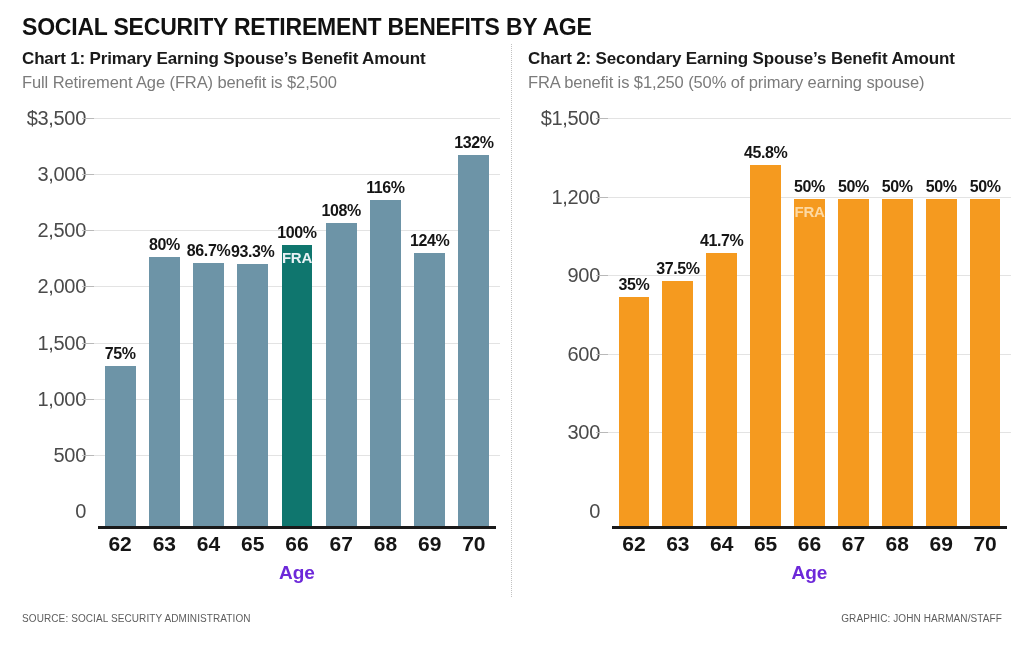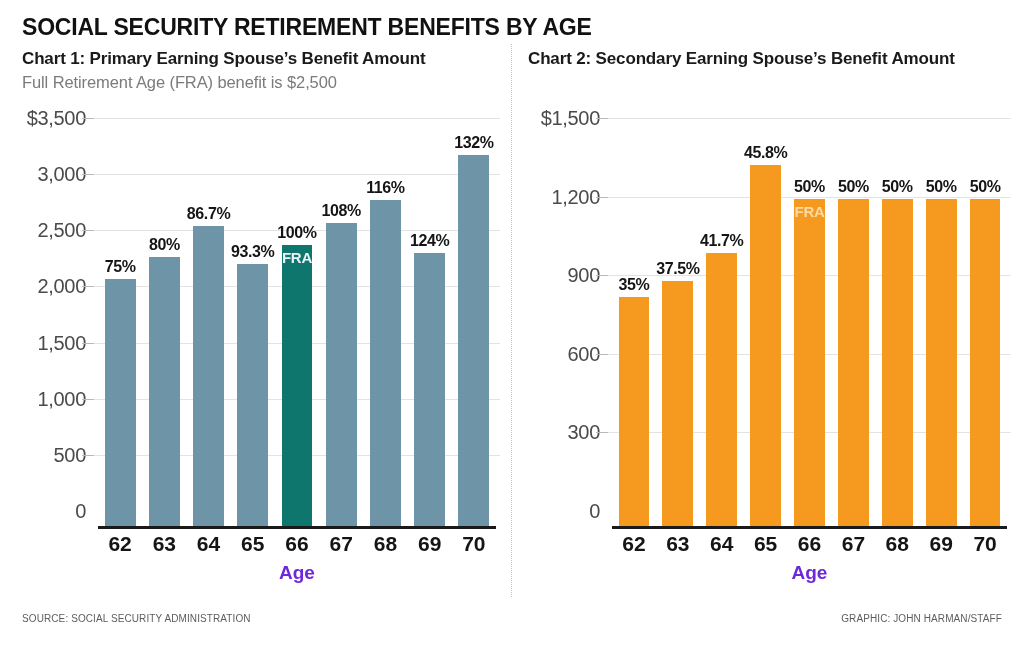--- a/index.html
+++ b/index.html
@@ -144,20 +144,21 @@
 
   <div class="main-title">SOCIAL SECURITY RETIREMENT BENEFITS BY AGE</div>
 
   <div class="chart-head left">
     <div class="chart-title">Chart 1: Primary Earning Spouse’s Benefit Amount</div>
     <div class="chart-subtitle">Full Retirement Age (FRA) benefit is $2,500</div>
   </div>
 
   <div class="chart-head right">
     <div class="chart-title">Chart 2: Secondary Earning Spouse’s Benefit Amount</div>
+    <div class="chart-subtitle">FRA benefit is $1,250 (50% of primary earning spouse)</div>
   </div>
 
   <div class="divider"></div>
 
   <div class="panel left" id="panel-0">
     <div class="axis-labels">
         <div class="ytick" style="top: 393px;">
           <div class="ylabel">0</div>
         </div>
         <div class="ytick" style="top: 336.857px;">
@@ -191,31 +192,31 @@
           <div class="gstub"></div>
         </div>
         <div class="ytick" style="top: 0px;">
           <div class="ylabel">$3,500</div>
           <div class="gline"></div>
           <div class="gstub"></div>
         </div>
       </div>
     <div class="plot">
         <div class="bar-col">
-          <div class="bar" style="height: 247px; background: rgb(109, 148, 167);">
+          <div class="bar" style="height: 160px; background: rgb(109, 148, 167);">
             <div class="bar-value">75%</div>
           </div>
         </div>
         <div class="bar-col">
           <div class="bar" style="height: 269px; background: rgb(109, 148, 167);">
             <div class="bar-value">80%</div>
           </div>
         </div>
         <div class="bar-col">
-          <div class="bar" style="height: 300px; background: rgb(109, 148, 167); padding-left: 8px;">
+          <div class="bar" style="height: 263px; background: rgb(109, 148, 167); padding-left: 8px;">
             <div class="bar-value">86.7%</div>
           </div>
         </div>
         <div class="bar-col">
           <div class="bar" style="height: 261.963px; background: rgb(109, 148, 167);">
             <div class="bar-value">93.3%</div>
           </div>
         </div>
         <div class="bar-col">
           <div class="bar" style="height: 281px; background: #0f766e;">

